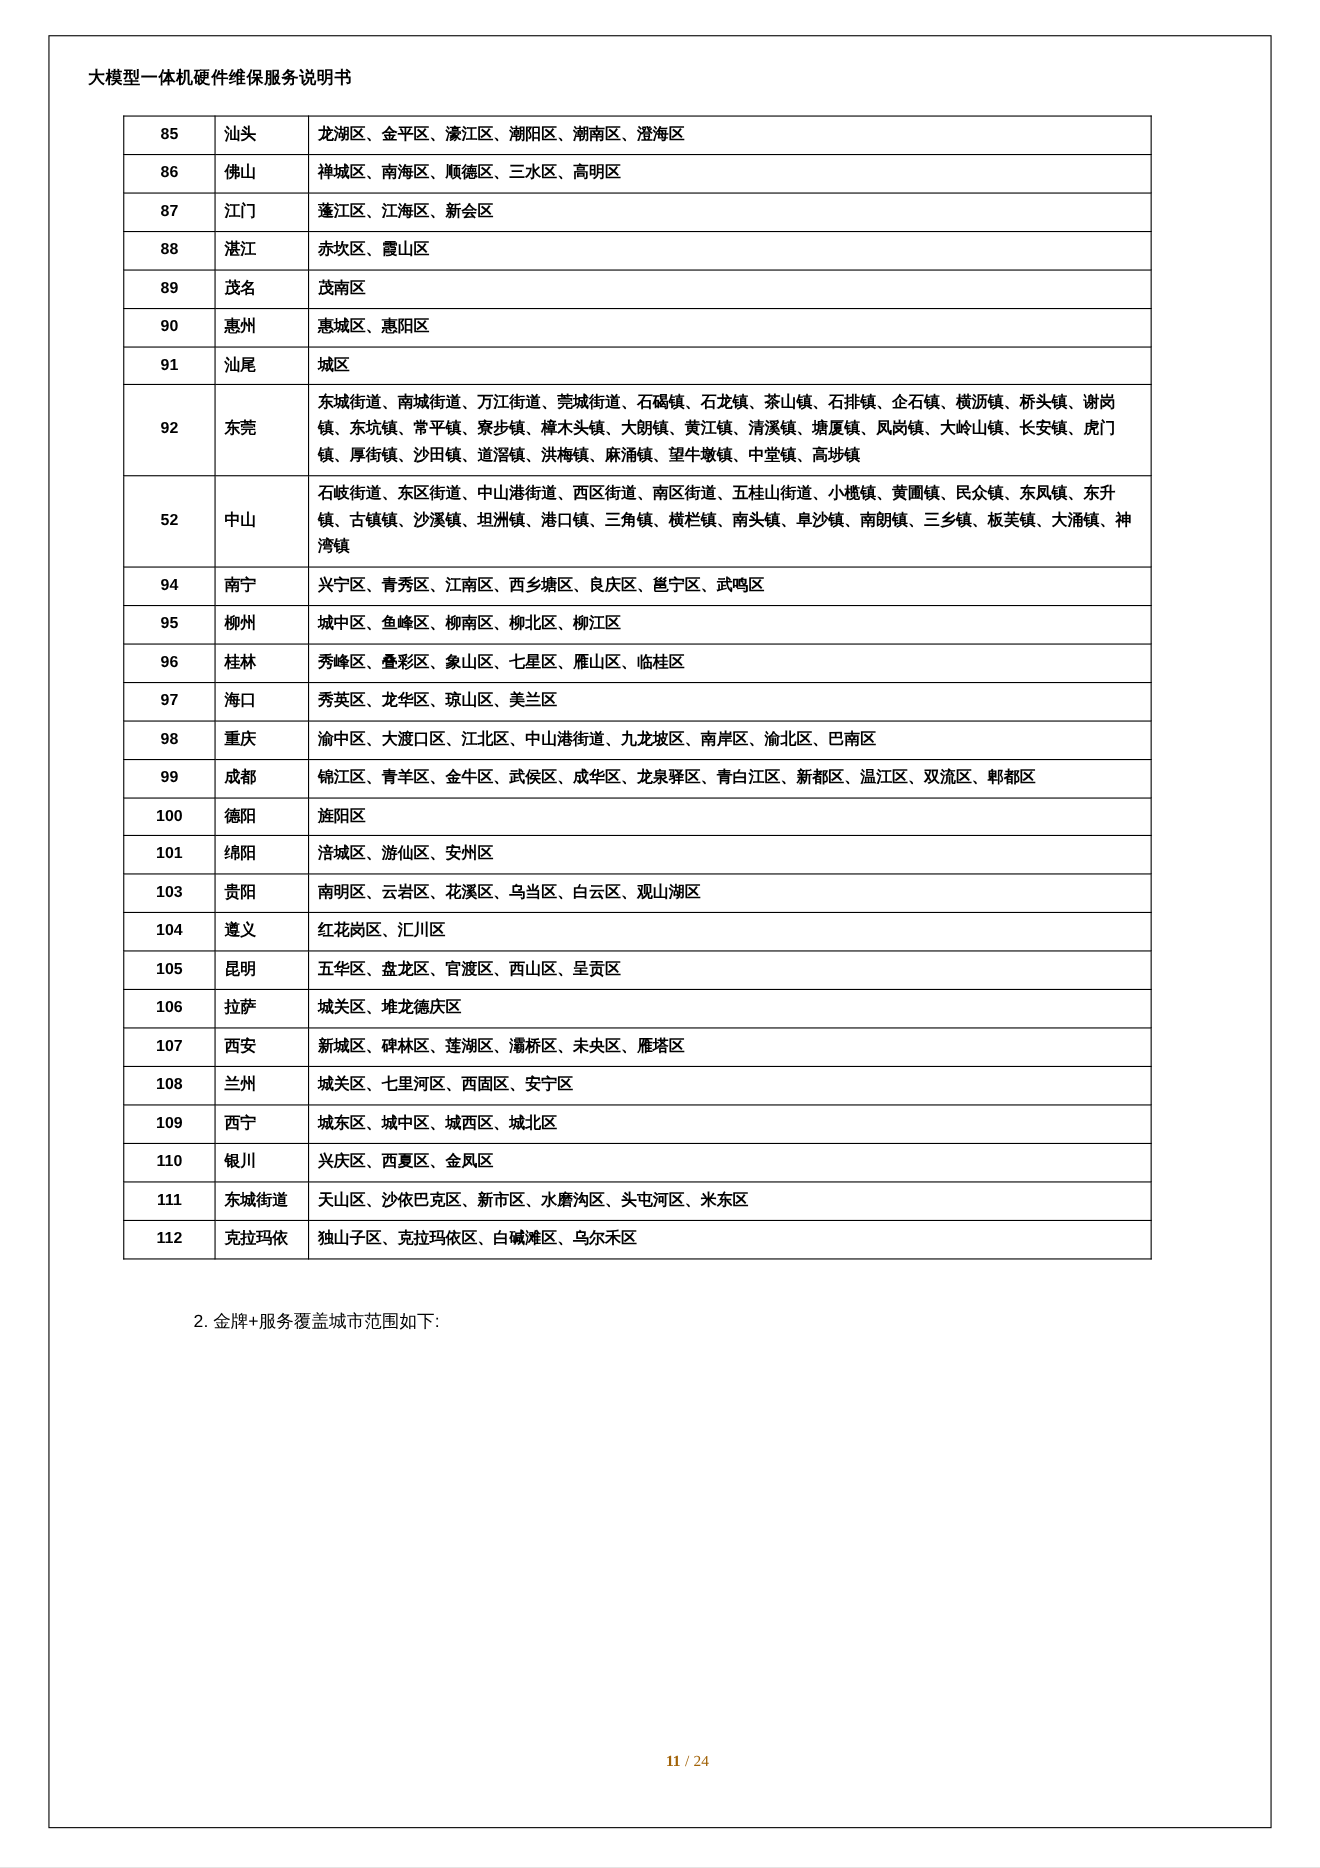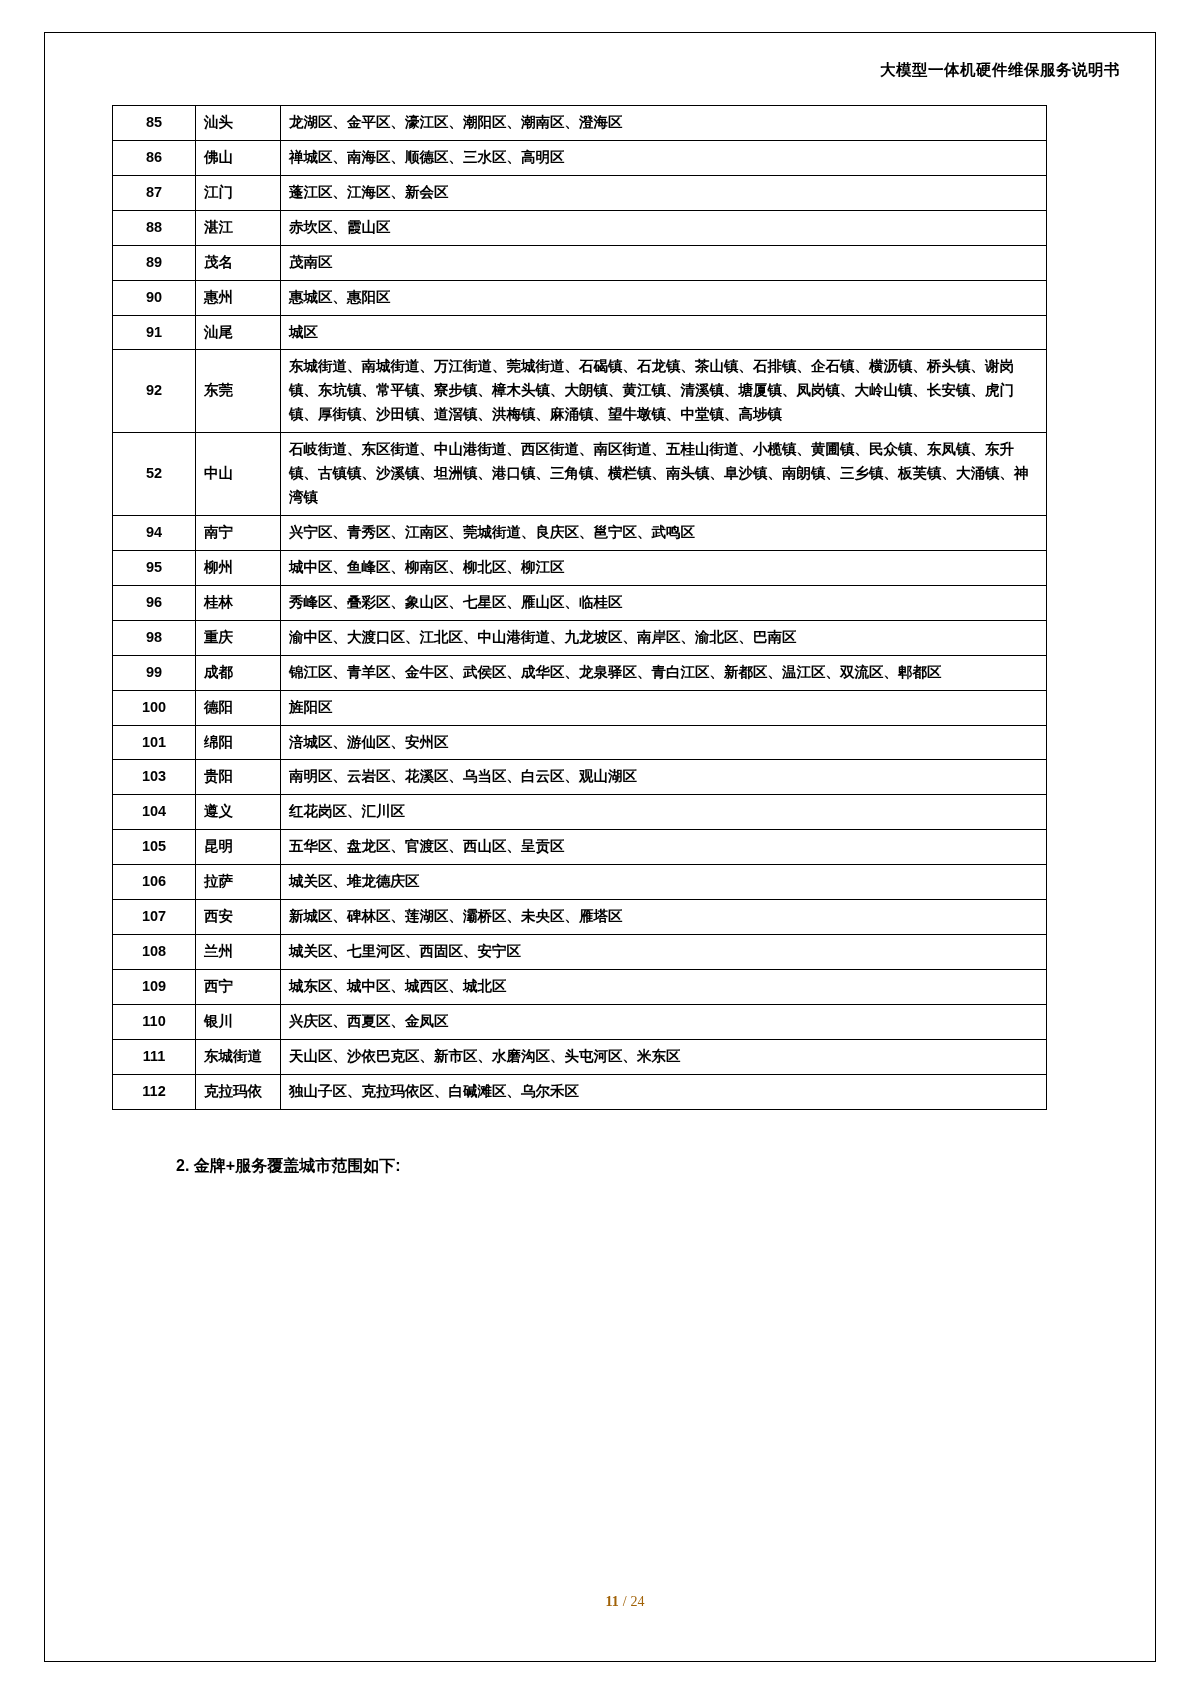--- a/index.html
+++ b/index.html
@@ -27,21 +27,21 @@
     border: 1px solid #000;
     box-sizing: border-box;
   }
   .content {
     position: absolute;
     left: 80px;
     top: 60px;
     width: 1040px;
   }
   .header {
-    text-align: right;
+    text-align: left;
     font-family: "Liberation Serif", "DejaVu Serif", serif;
     font-weight: bold;
     font-size: 15.5px;
     letter-spacing: 0.5px;
     color: #000;
     margin-bottom: 24px;
   }
   table.city-table {
     border-collapse: collapse;
     width: 935px;
@@ -66,21 +66,21 @@
     width: 68px;
     text-align: left;
   }
   td.col-area {
     text-align: left;
   }
   .section-title {
     margin-left: 96px;
     margin-top: 46px;
     font-size: 16px;
-    font-weight: bold;
+    font-weight: normal;
     color: #000;
     font-family: "Liberation Sans", "DejaVu Sans", sans-serif;
   }
   .footer {
     position: absolute;
     bottom: 88px;
     left: 0;
     width: 1200px;
     text-align: center;
     font-family: "Liberation Serif", "DejaVu Serif", serif;
@@ -147,31 +147,36 @@
             <td class="col-area">东城街道、南城街道、万江街道、莞城街道、石碣镇、石龙镇、茶山镇、石排镇、企石镇、横沥镇、桥头镇、谢岗镇、东坑镇、常平镇、寮步镇、樟木头镇、大朗镇、黄江镇、清溪镇、塘厦镇、凤岗镇、大岭山镇、长安镇、虎门镇、厚街镇、沙田镇、道滘镇、洪梅镇、麻涌镇、望牛墩镇、中堂镇、高埗镇</td>
           </tr>
           <tr>
             <td class="col-no">52</td>
             <td class="col-city">中山</td>
             <td class="col-area">石岐街道、东区街道、中山港街道、西区街道、南区街道、五桂山街道、小榄镇、黄圃镇、民众镇、东凤镇、东升镇、古镇镇、沙溪镇、坦洲镇、港口镇、三角镇、横栏镇、南头镇、阜沙镇、南朗镇、三乡镇、板芙镇、大涌镇、神湾镇</td>
           </tr>
           <tr>
             <td class="col-no">94</td>
             <td class="col-city">南宁</td>
-            <td class="col-area">兴宁区、青秀区、江南区、莞城街道、良庆区、邕宁区、武鸣区</td>
+            <td class="col-area">兴宁区、青秀区、江南区、西乡塘区、良庆区、邕宁区、武鸣区</td>
           </tr>
           <tr>
             <td class="col-no">95</td>
             <td class="col-city">柳州</td>
             <td class="col-area">城中区、鱼峰区、柳南区、柳北区、柳江区</td>
           </tr>
           <tr>
             <td class="col-no">96</td>
             <td class="col-city">桂林</td>
             <td class="col-area">秀峰区、叠彩区、象山区、七星区、雁山区、临桂区</td>
+          </tr>
+          <tr>
+            <td class="col-no">97</td>
+            <td class="col-city">海口</td>
+            <td class="col-area">秀英区、龙华区、琼山区、美兰区</td>
           </tr>
           <tr>
             <td class="col-no">98</td>
             <td class="col-city">重庆</td>
             <td class="col-area">渝中区、大渡口区、江北区、中山港街道、九龙坡区、南岸区、渝北区、巴南区</td>
           </tr>
           <tr>
             <td class="col-no">99</td>
             <td class="col-city">成都</td>
             <td class="col-area">锦江区、青羊区、金牛区、武侯区、成华区、龙泉驿区、青白江区、新都区、温江区、双流区、郫都区</td>

